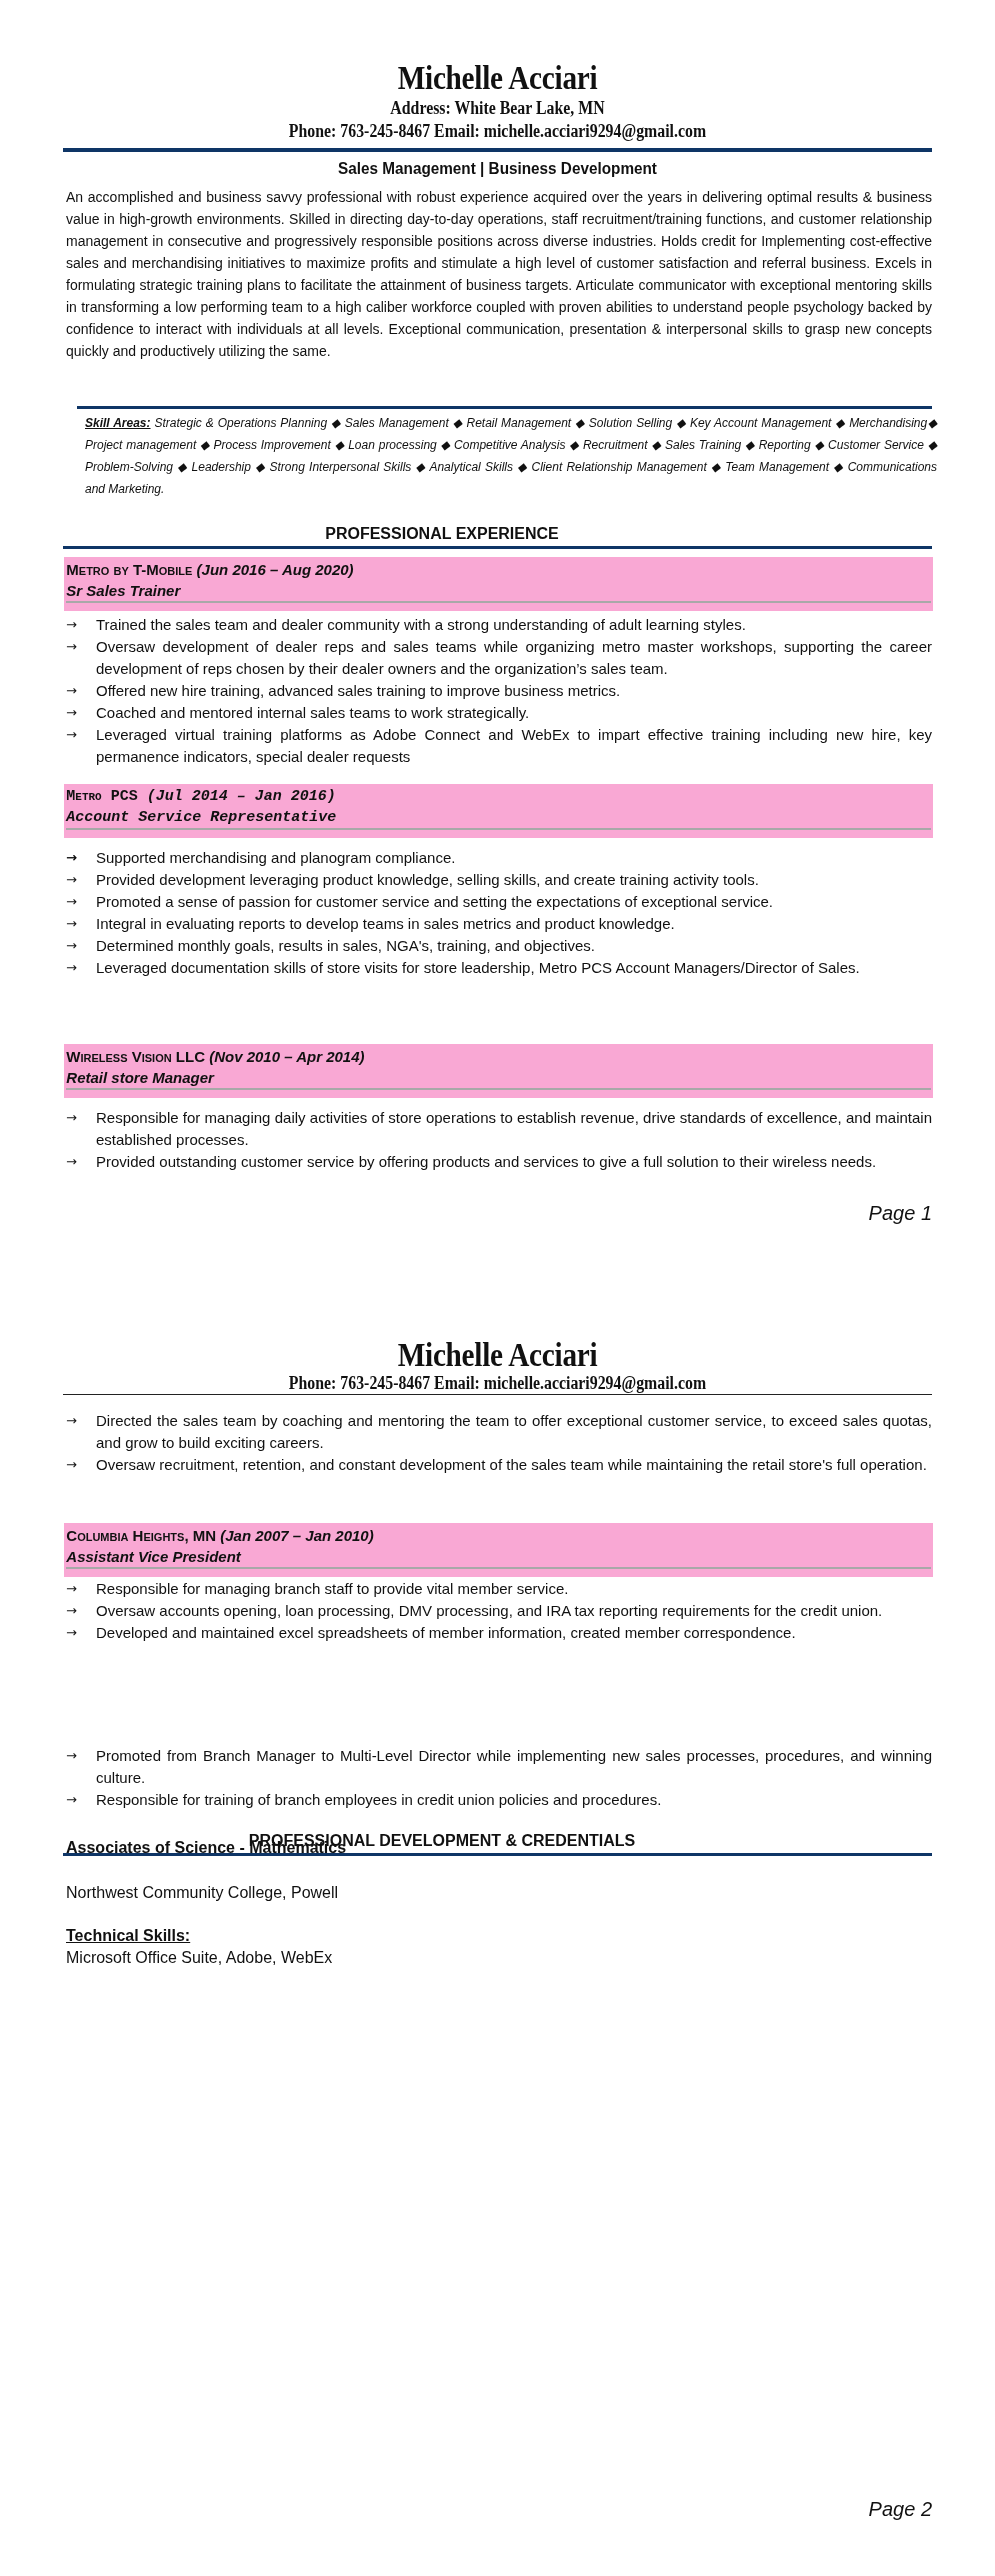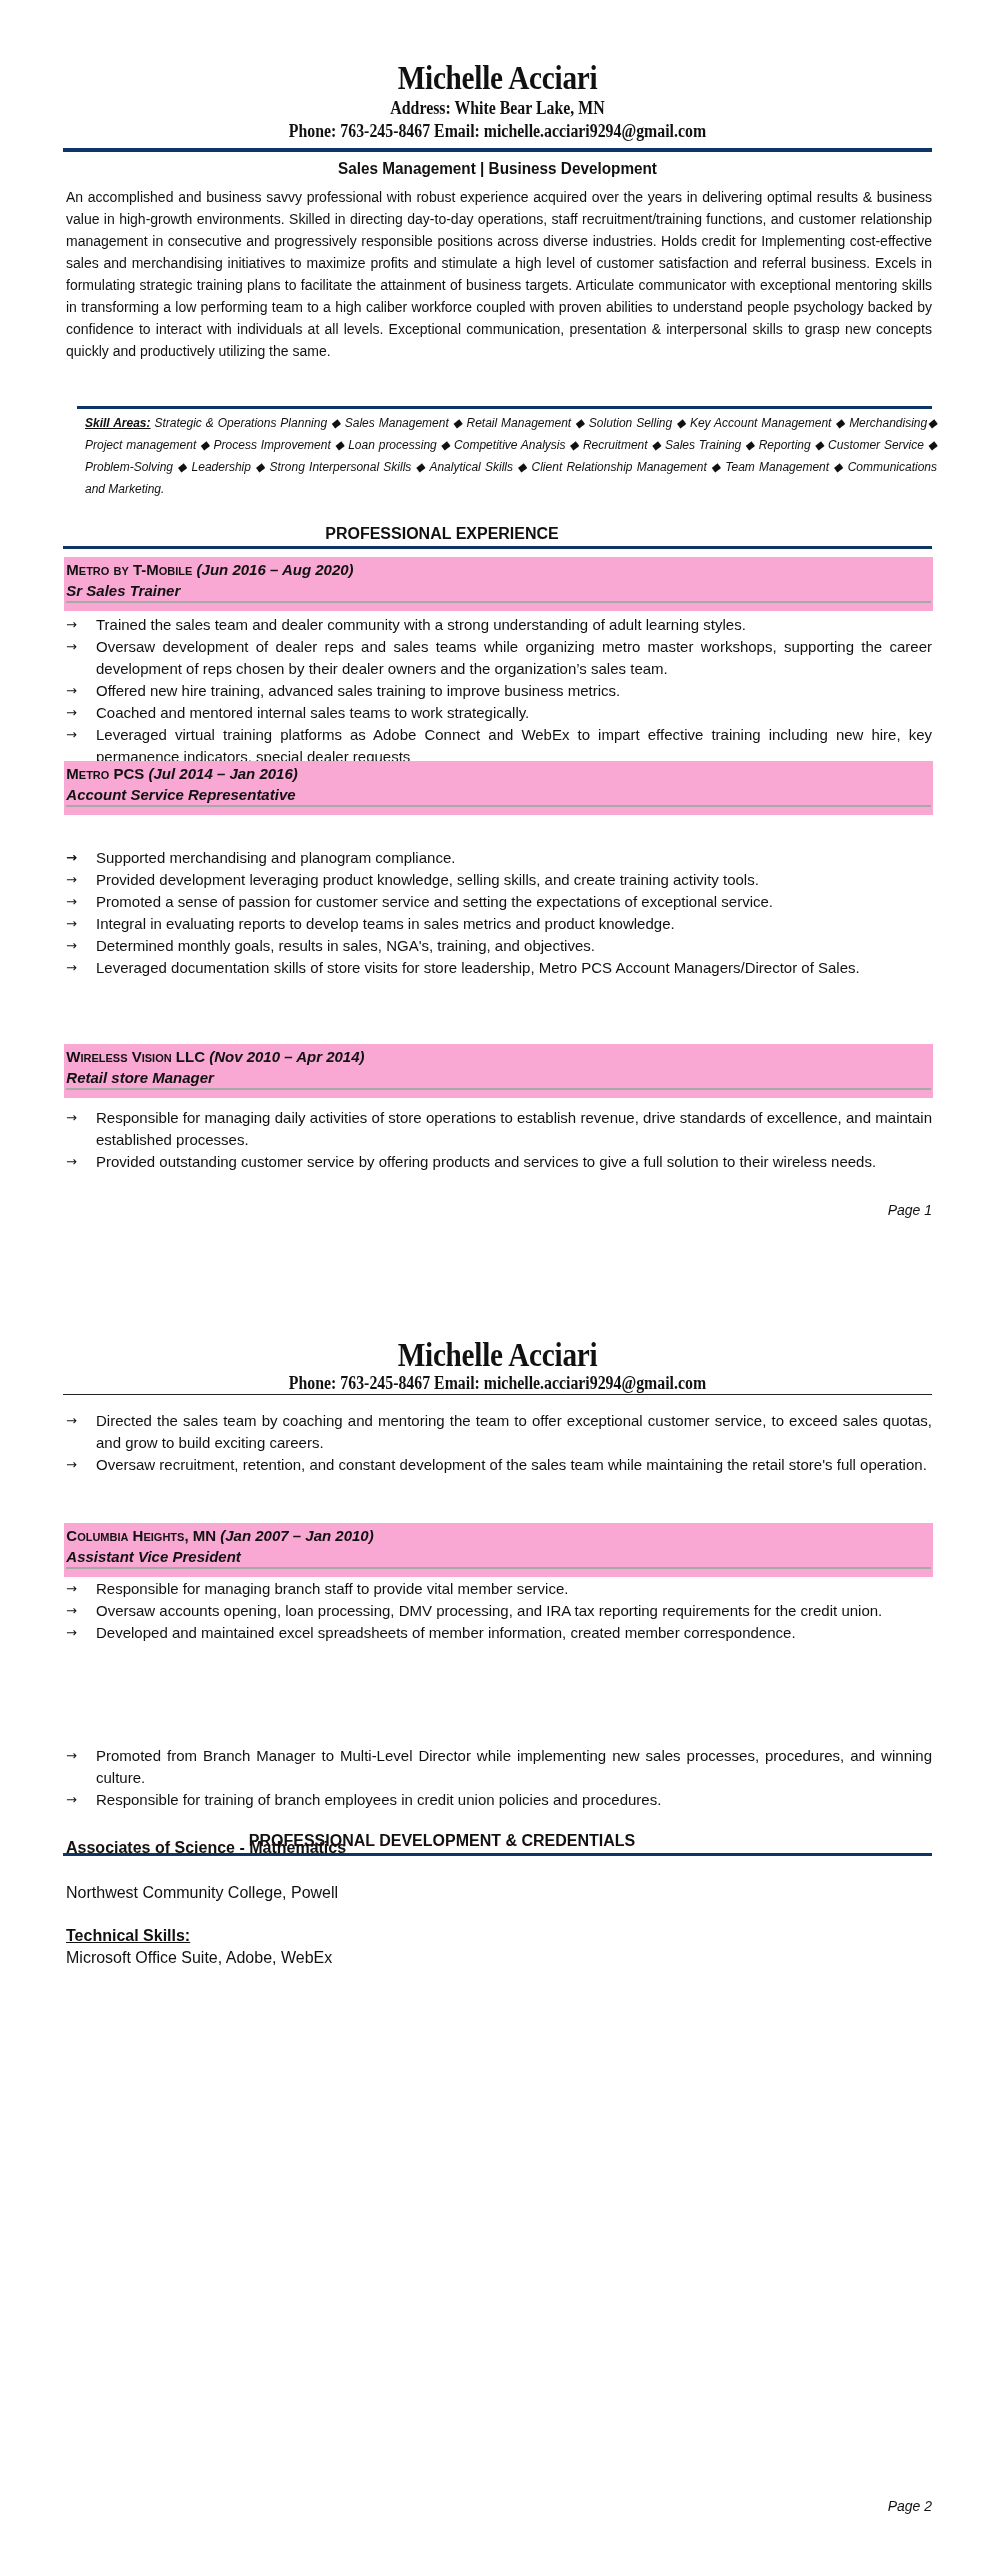--- a/index.html
+++ b/index.html
@@ -28,21 +28,21 @@
                font-weight: bold; font-size: 16px; }
   .job-box { position: absolute; left: 64px; width: 869px; height: 54px; background: #f9a8d4; }
   .job-box .company { position: absolute; left: 2.3px; top: 3.5px; font-size: 15px; font-weight: bold; }
   .job-box .company .sc { font-variant: small-caps; }
   .job-box .company .dates { font-style: italic; }
   .job-box .role { position: absolute; left: 2.3px; top: 24.6px; font-size: 15px; font-weight: bold; font-style: italic; }
   .job-box .bar { position: absolute; left: 2.3px; right: 2.3px; bottom: 8.2px; height: 2.3px; background: #a8a8a8; }
   .bullets { position: absolute; left: 66px; width: 866px; list-style: none; }
   .bullets li { position: relative; padding-left: 30px; font-size: 15px; line-height: 22px; text-align: justify; }
   .bullets li .arrow { position: absolute; left: 0; top: 0; font-family: "DejaVu Sans", sans-serif; font-size: 13px; }
-  .page-num { position: absolute; right: 63px; font-size: 14px; font-style: italic; }
+  .page-num { position: absolute; right: 63px; font-size: 20px; font-style: italic; }
   .cred-title { position: absolute; left: 66px; font-weight: bold; font-size: 16px; }
   .cred-line { position: absolute; left: 66px; font-size: 16px; }
   .cred-head { position: absolute; left: 66px; font-size: 16px; font-weight: bold; text-decoration: underline; }
 </style>
 </head>
 <body>
 
 <div class="page page1">
   <div class="name" style="top:59px;">Michelle Acciari</div>
   <div class="contact" style="top:98px;">Address: White Bear Lake, MN</div>
@@ -71,21 +71,21 @@
     <div class="bar"></div>
   </div>
   <ul class="bullets" style="top:614px;">
     <li><span class="arrow">→</span><span>Trained the sales team and dealer community with a strong understanding of adult learning styles.</span></li>
     <li><span class="arrow">→</span><span>Oversaw development of dealer reps and sales teams while organizing metro master workshops, supporting the career development of reps chosen by their dealer owners and the organization’s sales team.</span></li>
     <li><span class="arrow">→</span><span>Offered new hire training, advanced sales training to improve business metrics.</span></li>
     <li><span class="arrow">→</span><span>Coached and mentored internal sales teams to work strategically.</span></li>
     <li><span class="arrow">→</span><span>Leveraged virtual training  platforms as Adobe Connect and WebEx to impart effective training including new hire, key permanence indicators, special dealer requests</span></li>
   </ul>
 
-  <div class="job-box" style="top:761px;">
+  <div class="job-box" style="top:784px;font-family:Liberation Mono, monospace;">
     <div class="company">
       <span class="sc">Metro PCS</span>
       <span class="dates">(Jul 2014 – Jan 2016)</span>
     </div>
     <div class="role">Account Service Representative</div>
     <div class="bar"></div>
   </div>
   <ul class="bullets" style="top:847px;">
     <li><span class="arrow">→</span></li>
     <li><span class="arrow">→</span><span>Supported merchandising and planogram compliance.</span></li>

